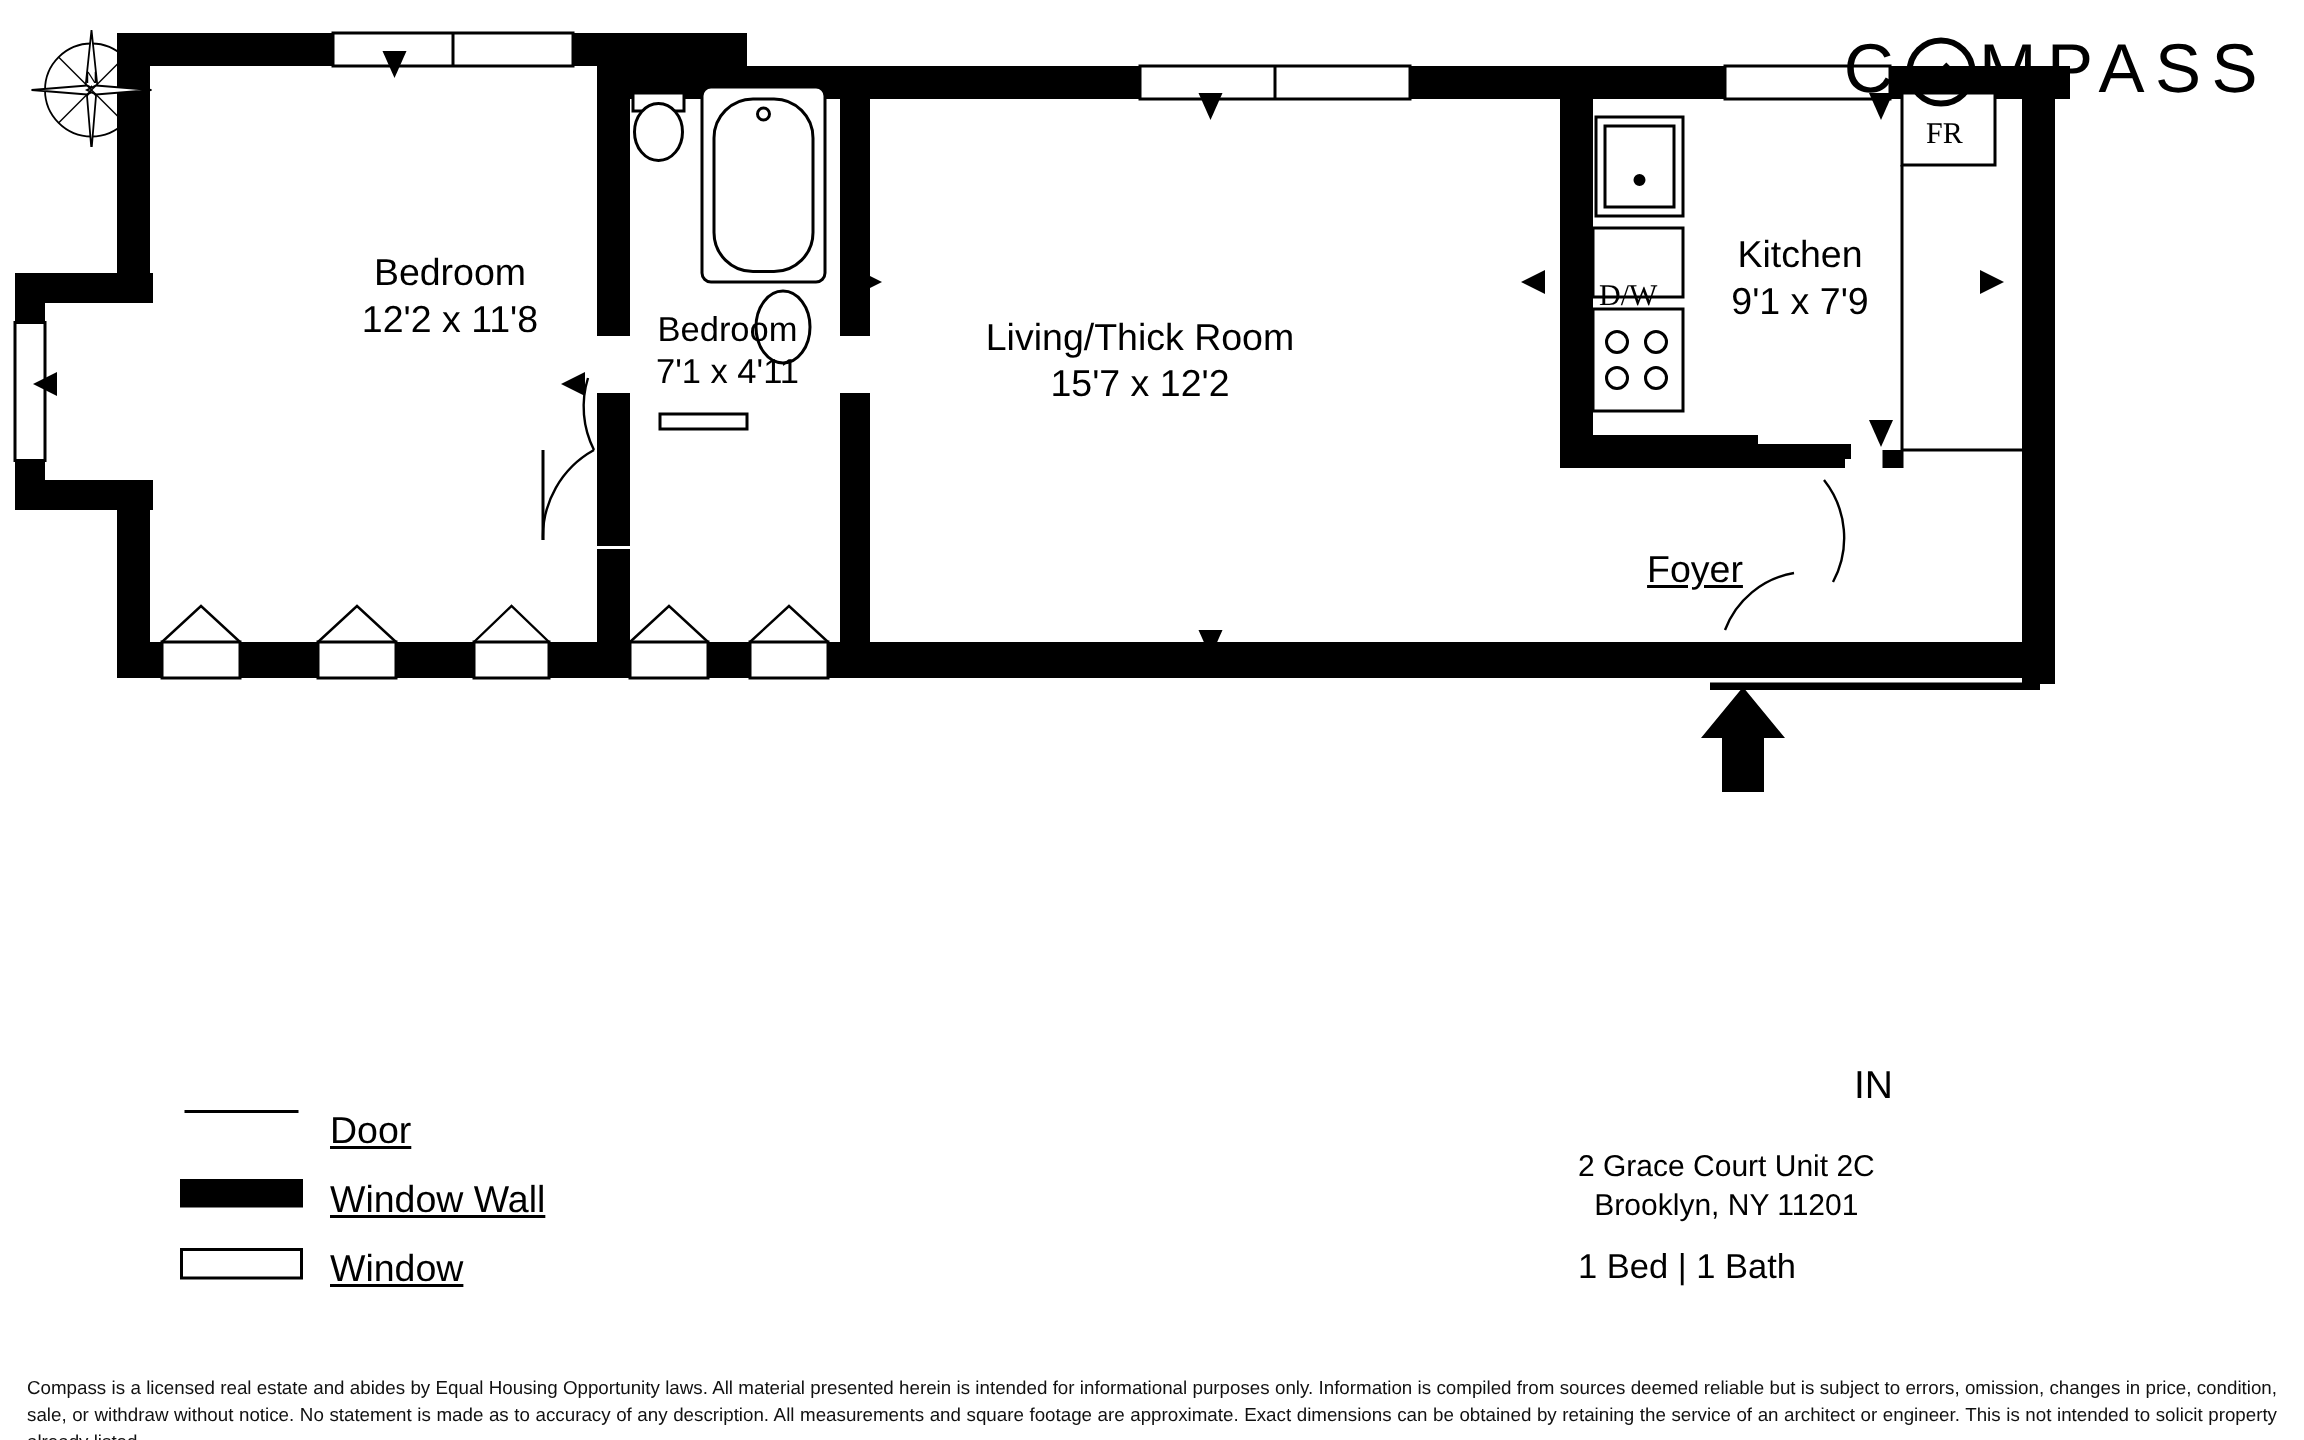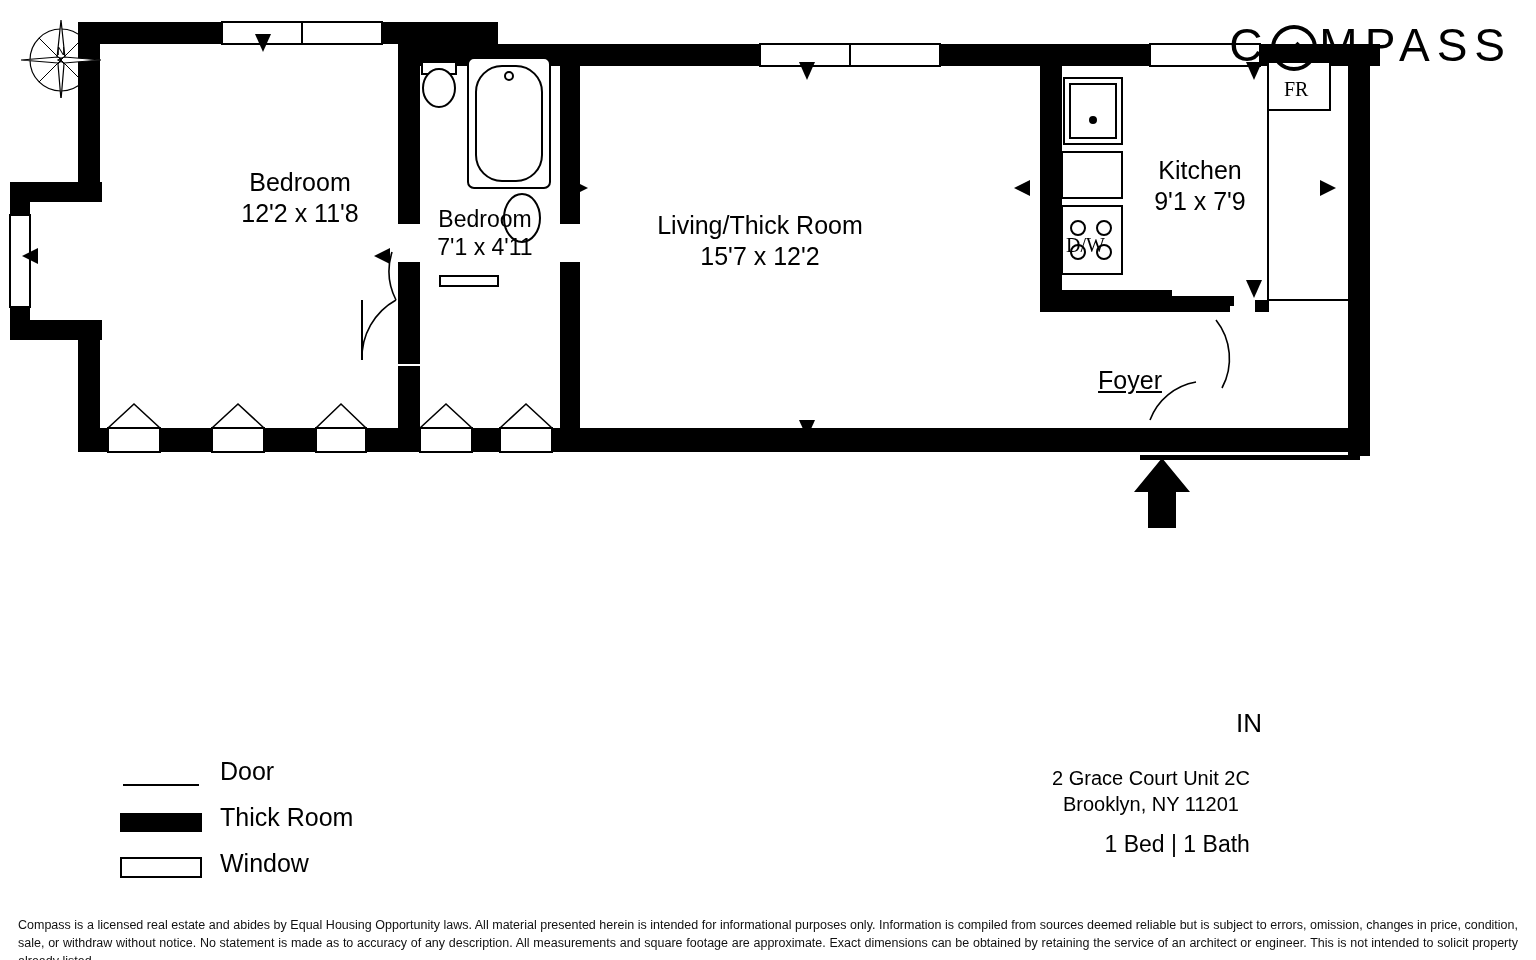--- a/index.html
+++ b/index.html
@@ -73,40 +73,41 @@
   .appliance-text {
     position: absolute;
     font-size: 20px;
     font-family: Liberation Serif, serif;
   }
 
   
   #legend { left: 120px; top: 740px; width: 330px; }
   .legend-row {
     display: flex;
-    align-items: flex-end;
+    align-items: flex-start;
     height: 46px;
+    text-decoration: underline;
   }
   .legend-swatch {
     width: 82px;
     margin-right: 18px;
     display: flex;
     align-items: center;
     justify-content: center;
   }
   .sw-door { border-top: 2px solid #000; height: 0; width: 76px; }
   .sw-wall { background: #000; height: 19px; width: 82px; }
   .sw-window { background: #fff; border: 2px solid #000; height: 17px; width: 82px; }
   .legend-text { font-size: 25px; }
 
   
   #address-block { left: 1052px; top: 766px; }
   #address-block .line1,
   #address-block .line2 { font-size: 20px; line-height: 1.28; text-align: center; }
-  #address-block .beds { font-size: 23px; margin-top: 14px; text-align: right; }
+  #address-block .beds { font-size: 23px; margin-top: 14px; }
 
   
   #disclaimer {
     left: 18px;
     top: 916px;
     width: 1500px;
     font-size: 12.5px;
     line-height: 1.45;
     text-align: justify;
     color: #111;
@@ -355,38 +356,38 @@
 
     <div class="room-label" style="left:1080px; top:155px; width:240px;">
       <span>Kitchen</span>
       <span class="dims">9'1 x 7'9</span>
     </div>
 
     <div class="room-label" style="left:1030px; top:365px; width:200px;text-decoration:underline;">
       <span>Foyer</span>
     </div>
 
-    <div class="appliance-text" style="left:1066px; top:186px;margin-top:48px;">D/W</div>
+    <div class="appliance-text" style="left:1066px; top:186px;">D/W</div>
     <div class="appliance-text" style="left:1284px; top:78px;">FR</div>
   </div>
 
   <div id="in-label">IN</div>
 
   <div class="abs" id="legend">
     <div class="legend-row">
       <span class="legend-swatch">
           <span class="sw-door"></span>
         </span>
       <span class="legend-text">Door</span>
     </div>
     <div class="legend-row">
       <span class="legend-swatch">
           <span class="sw-wall"></span>
         </span>
-      <span class="legend-text">Thick Room</span>
+      <span class="legend-text">Window Wall</span>
     </div>
     <div class="legend-row">
       <span class="legend-swatch">
           <span class="sw-window"></span>
         </span>
       <span class="legend-text">Window</span>
     </div>
   </div>
 
   <div class="abs" id="address-block">

